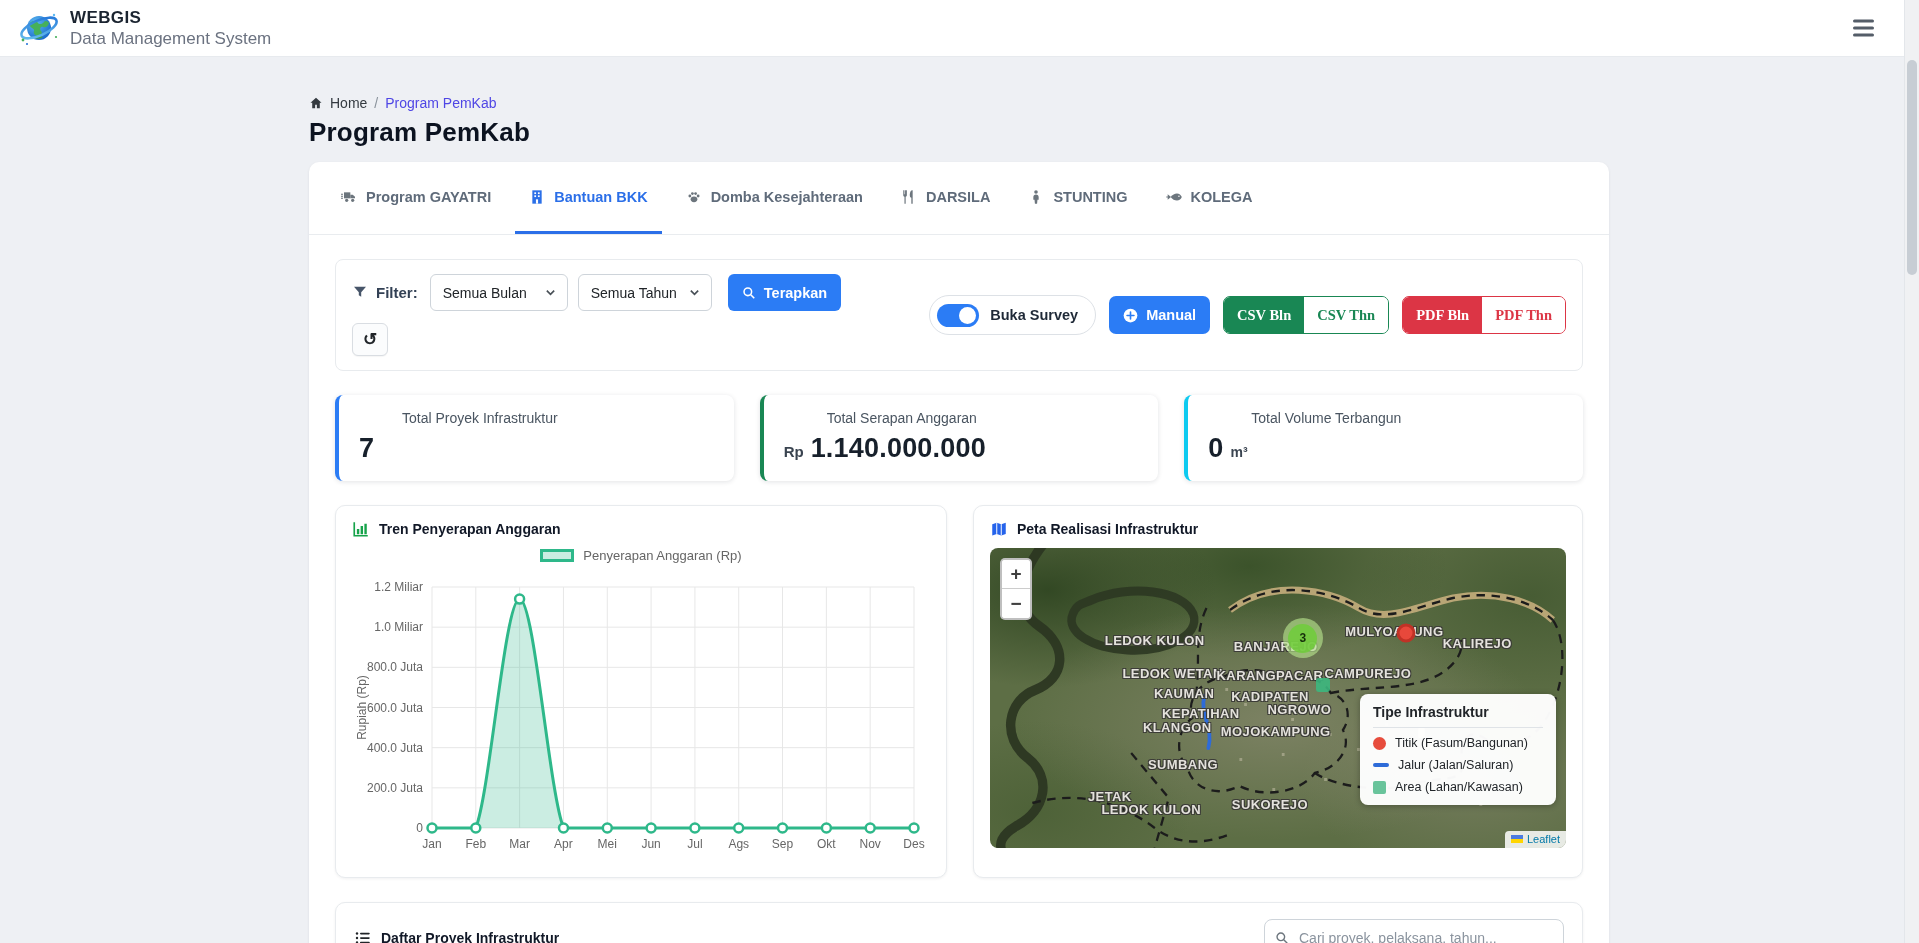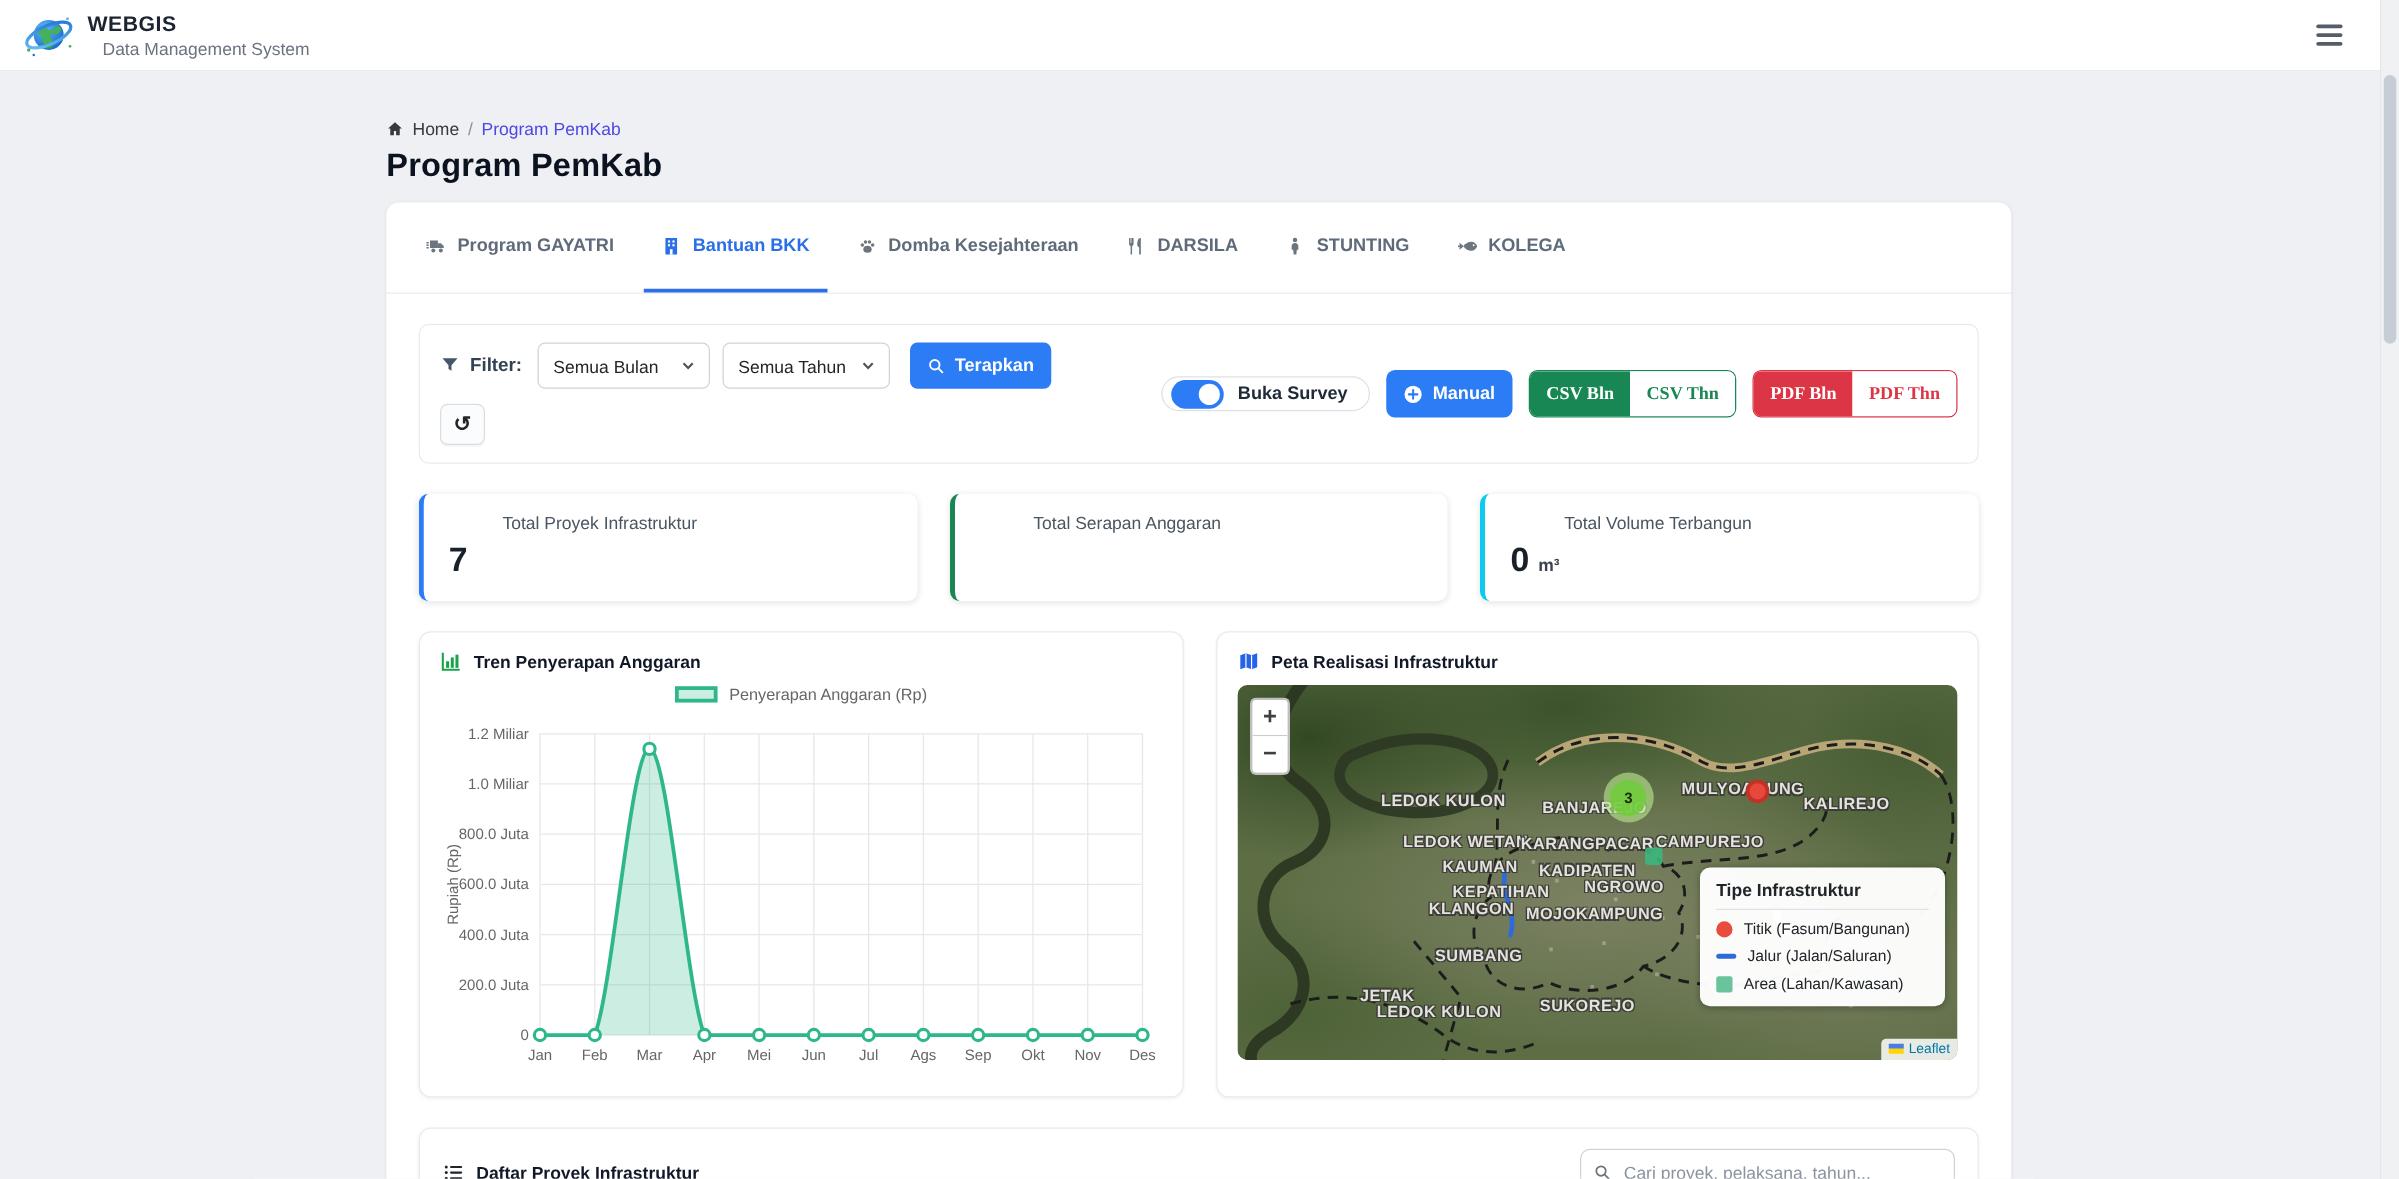--- a/index.html
+++ b/index.html
@@ -5,21 +5,21 @@
   * { box-sizing: border-box; margin: 0; padding: 0; }
   html,body { width:1919px; height:943px; overflow:hidden; }
   body { font-family:"Liberation Sans", sans-serif; background:#eef0f4; color:#212529; }
 
   
   .navbar { height:57px; background:#fff; border-bottom:1px solid #e7eaee;
             display:flex; align-items:center; padding:0 28px 0 18px;
             width:1904px; position:relative; }
   .brand { display:flex; align-items:center; gap:10px; }
   .brand-name { font-size:17px; font-weight:700; color:#1b2430; letter-spacing:.4px; }
-  .brand-sub { font-size:14px; color:#6b7280; margin-top:1px;margin-left:12px; }
+  .brand-sub { font-size:17px; color:#6b7280; margin-top:1px; }
   .hamburger { position:absolute; right:30px; top:50%; transform:translateY(-50%);
                background:none; border:none; cursor:pointer; display:flex; flex-direction:column; gap:4px; }
   .hamburger span { width:21px; height:3px; border-radius:2px; background:#545d68; display:block; }
 
   
   .content { width:1300px; margin-left:309px; padding-top:38px; }
   .breadcrumb { display:flex; align-items:center; gap:7px; font-size:14px; color:#343a40; }
   .breadcrumb .sep { color:#8a929b; }
   .breadcrumb .crumb-link { color:#4f46e5; text-decoration:none; cursor:pointer; }
   .page-title { font-size:26px; font-weight:800; color:#0c1320; margin:6px 0 14px; letter-spacing:.2px; }
@@ -46,21 +46,21 @@
   .select svg { position:absolute; right:11px; width:11px; height:11px; color:#495057; }
   .btn { border:none; cursor:pointer; font-family:inherit; font-weight:600; font-size:14.5px;
          display:inline-flex; align-items:center; justify-content:center; }
   .btn-apply { height:37px; padding:0 14px; gap:8px; border-radius:6px; background:#2b7cf5; color:#fff; margin-left:6px; }
   .btn-apply svg { width:14px; height:14px; }
   .row2 { margin-top:12px; }
   .btn-reset { width:36px; height:33px; border:1px solid #d9dde2; background:#fbfcfd; border-radius:6px;
                font-size:17px; font-weight:700; color:#212529; box-shadow:0 1px 1px rgba(0,0,0,.04); }
 
   .filter-right { display:flex; align-items:center; gap:13px; align-self:center; }
-  .survey-pill { display:flex; align-items:center; gap:11px; height:28px; padding:0 17px 0 7px;
+  .survey-pill { display:flex; align-items:center; gap:11px; height:40px; padding:0 17px 0 7px;
                  border:1px solid #dde1e6; border-radius:999px; background:#fff; }
   .switch { width:42px; height:23px; background:#2b7cf5; border-radius:999px; position:relative; cursor:pointer; }
   .switch .knob { position:absolute; top:3px; right:3px; width:17px; height:17px; background:#fff; border-radius:50%; }
   .survey-pill .lbl { font-size:14.5px; font-weight:700; color:#1f2937; }
   .btn-manual { height:38px; padding:0 14px; gap:8px; border-radius:7px; background:#2b7cf5; color:#fff; }
   .btn-group { display:inline-flex; border-radius:7px; overflow:hidden; height:38px;font-family:Liberation Serif, serif; }
   .btn-group .seg { padding:0 13px; display:flex; align-items:center; font-weight:700; font-size:14.5px; cursor:pointer; border:none; font-family:inherit; }
   .csv-group { border:1px solid #198754; }
   .csv-group .solid { background:#198754; color:#fff; }
   .csv-group .outline { background:#fff; color:#198754; }
@@ -319,20 +319,24 @@
 
     <div class="stats-row">
       <div class="stat-card" style="border-left-color: rgb(43, 124, 245);">
         <div class="stat-label">Total Proyek Infrastruktur</div>
         <div class="stat-value-row">
           <span class="stat-value">7</span>
         </div>
       </div>
       <div class="stat-card" style="border-left-color: rgb(25, 135, 84);">
         <div class="stat-label">Total Serapan Anggaran</div>
+        <div class="stat-value-row">
+          <span class="stat-prefix">Rp</span>
+          <span class="stat-value">1.140.000.000</span>
+        </div>
       </div>
       <div class="stat-card" style="border-left-color: rgb(13, 202, 240);">
         <div class="stat-label">Total Volume Terbangun</div>
         <div class="stat-value-row">
           <span class="stat-value">0</span>
           <span class="stat-unit">m³</span>
         </div>
       </div>
     </div>
 

